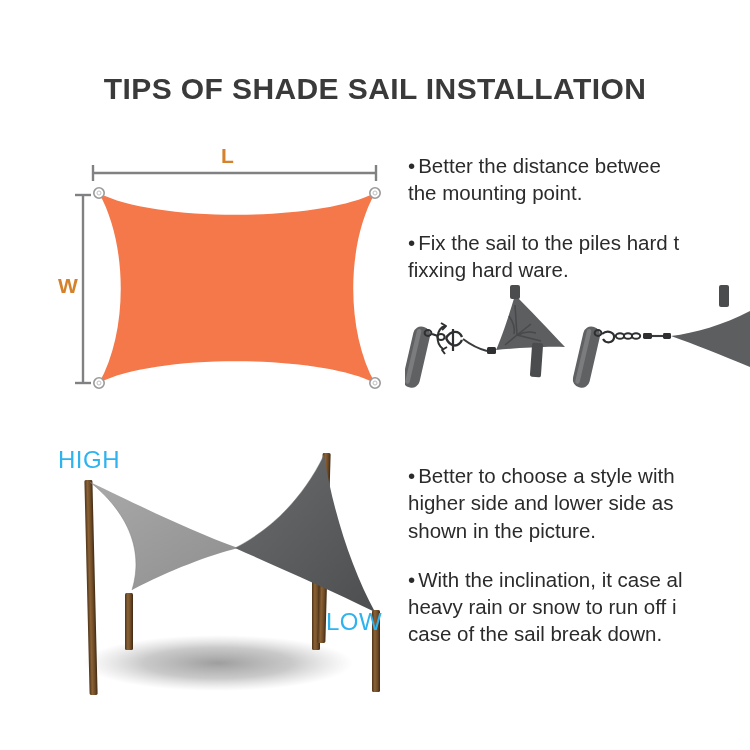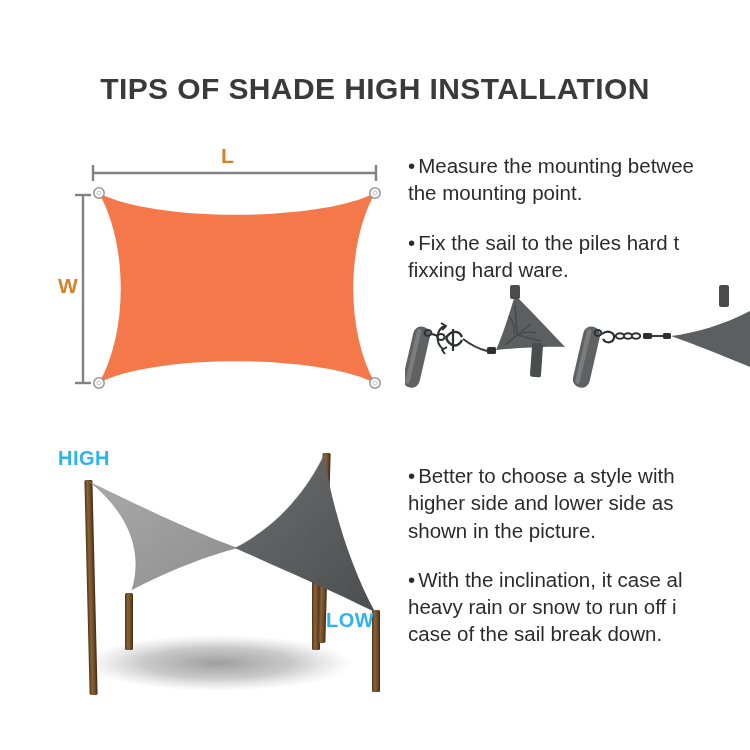--- a/index.html
+++ b/index.html
@@ -103,35 +103,35 @@
   #canopy {
     position: absolute;
     left: 30px;
     top: 430px;
     width: 395px;
     height: 285px;
   }
   .hl-label {
     position: absolute;
     color: #2eb3ef;
-    font-weight: bold;
-    font-size: 20px;
+    font-weight: normal;
+    font-size: 24px;
     letter-spacing: 0.5px;
     font-family: "Liberation Sans", sans-serif;
     line-height: 1;
   }
   #label-HIGH { left: 28px;  top: 18px; }
   #label-LOW  { left: 296px; top: 180px; }
 </style>
 </head>
 <body>
 
 <div id="page">
 
-  <div class="title">TIPS OF SHADE HIGH INSTALLATION</div>
+  <div class="title">TIPS OF SHADE SAIL INSTALLATION</div>
 
   <div id="sail-panel">
 
     <svg class="layer" width="345" height="265" viewBox="0 0 345 265">
 
       <g>
         <line x1="35" y1="33" x2="318" y2="33" stroke="#7f8183" stroke-width="2.4"></line>
         <line x1="35" y1="25" x2="35" y2="41" stroke="#7f8183" stroke-width="2.4"></line>
         <line x1="318" y1="25" x2="318" y2="41" stroke="#7f8183" stroke-width="2.4"></line>
       </g>
@@ -161,21 +161,21 @@
     </svg>
 
     <div class="dim-label" id="label-L">L</div>
 
     <div class="dim-label" id="label-W">W</div>
   </div>
 
   <div id="tips-top">
 
     <div class="tip">
-      <span class="tline"><span class="bullet">•</span><span>Measure the mounting betwee</span></span>
+      <span class="tline"><span class="bullet">•</span><span>Better the distance betwee</span></span>
       <span class="tline">the mounting point.</span>
     </div>
 
     <div class="tip">
       <span class="tline"><span class="bullet">•</span><span>Fix the sail to the piles hard t</span></span>
       <span class="tline">fixxing hard ware.</span>
     </div>
   </div>
 
   <div id="hardware">

